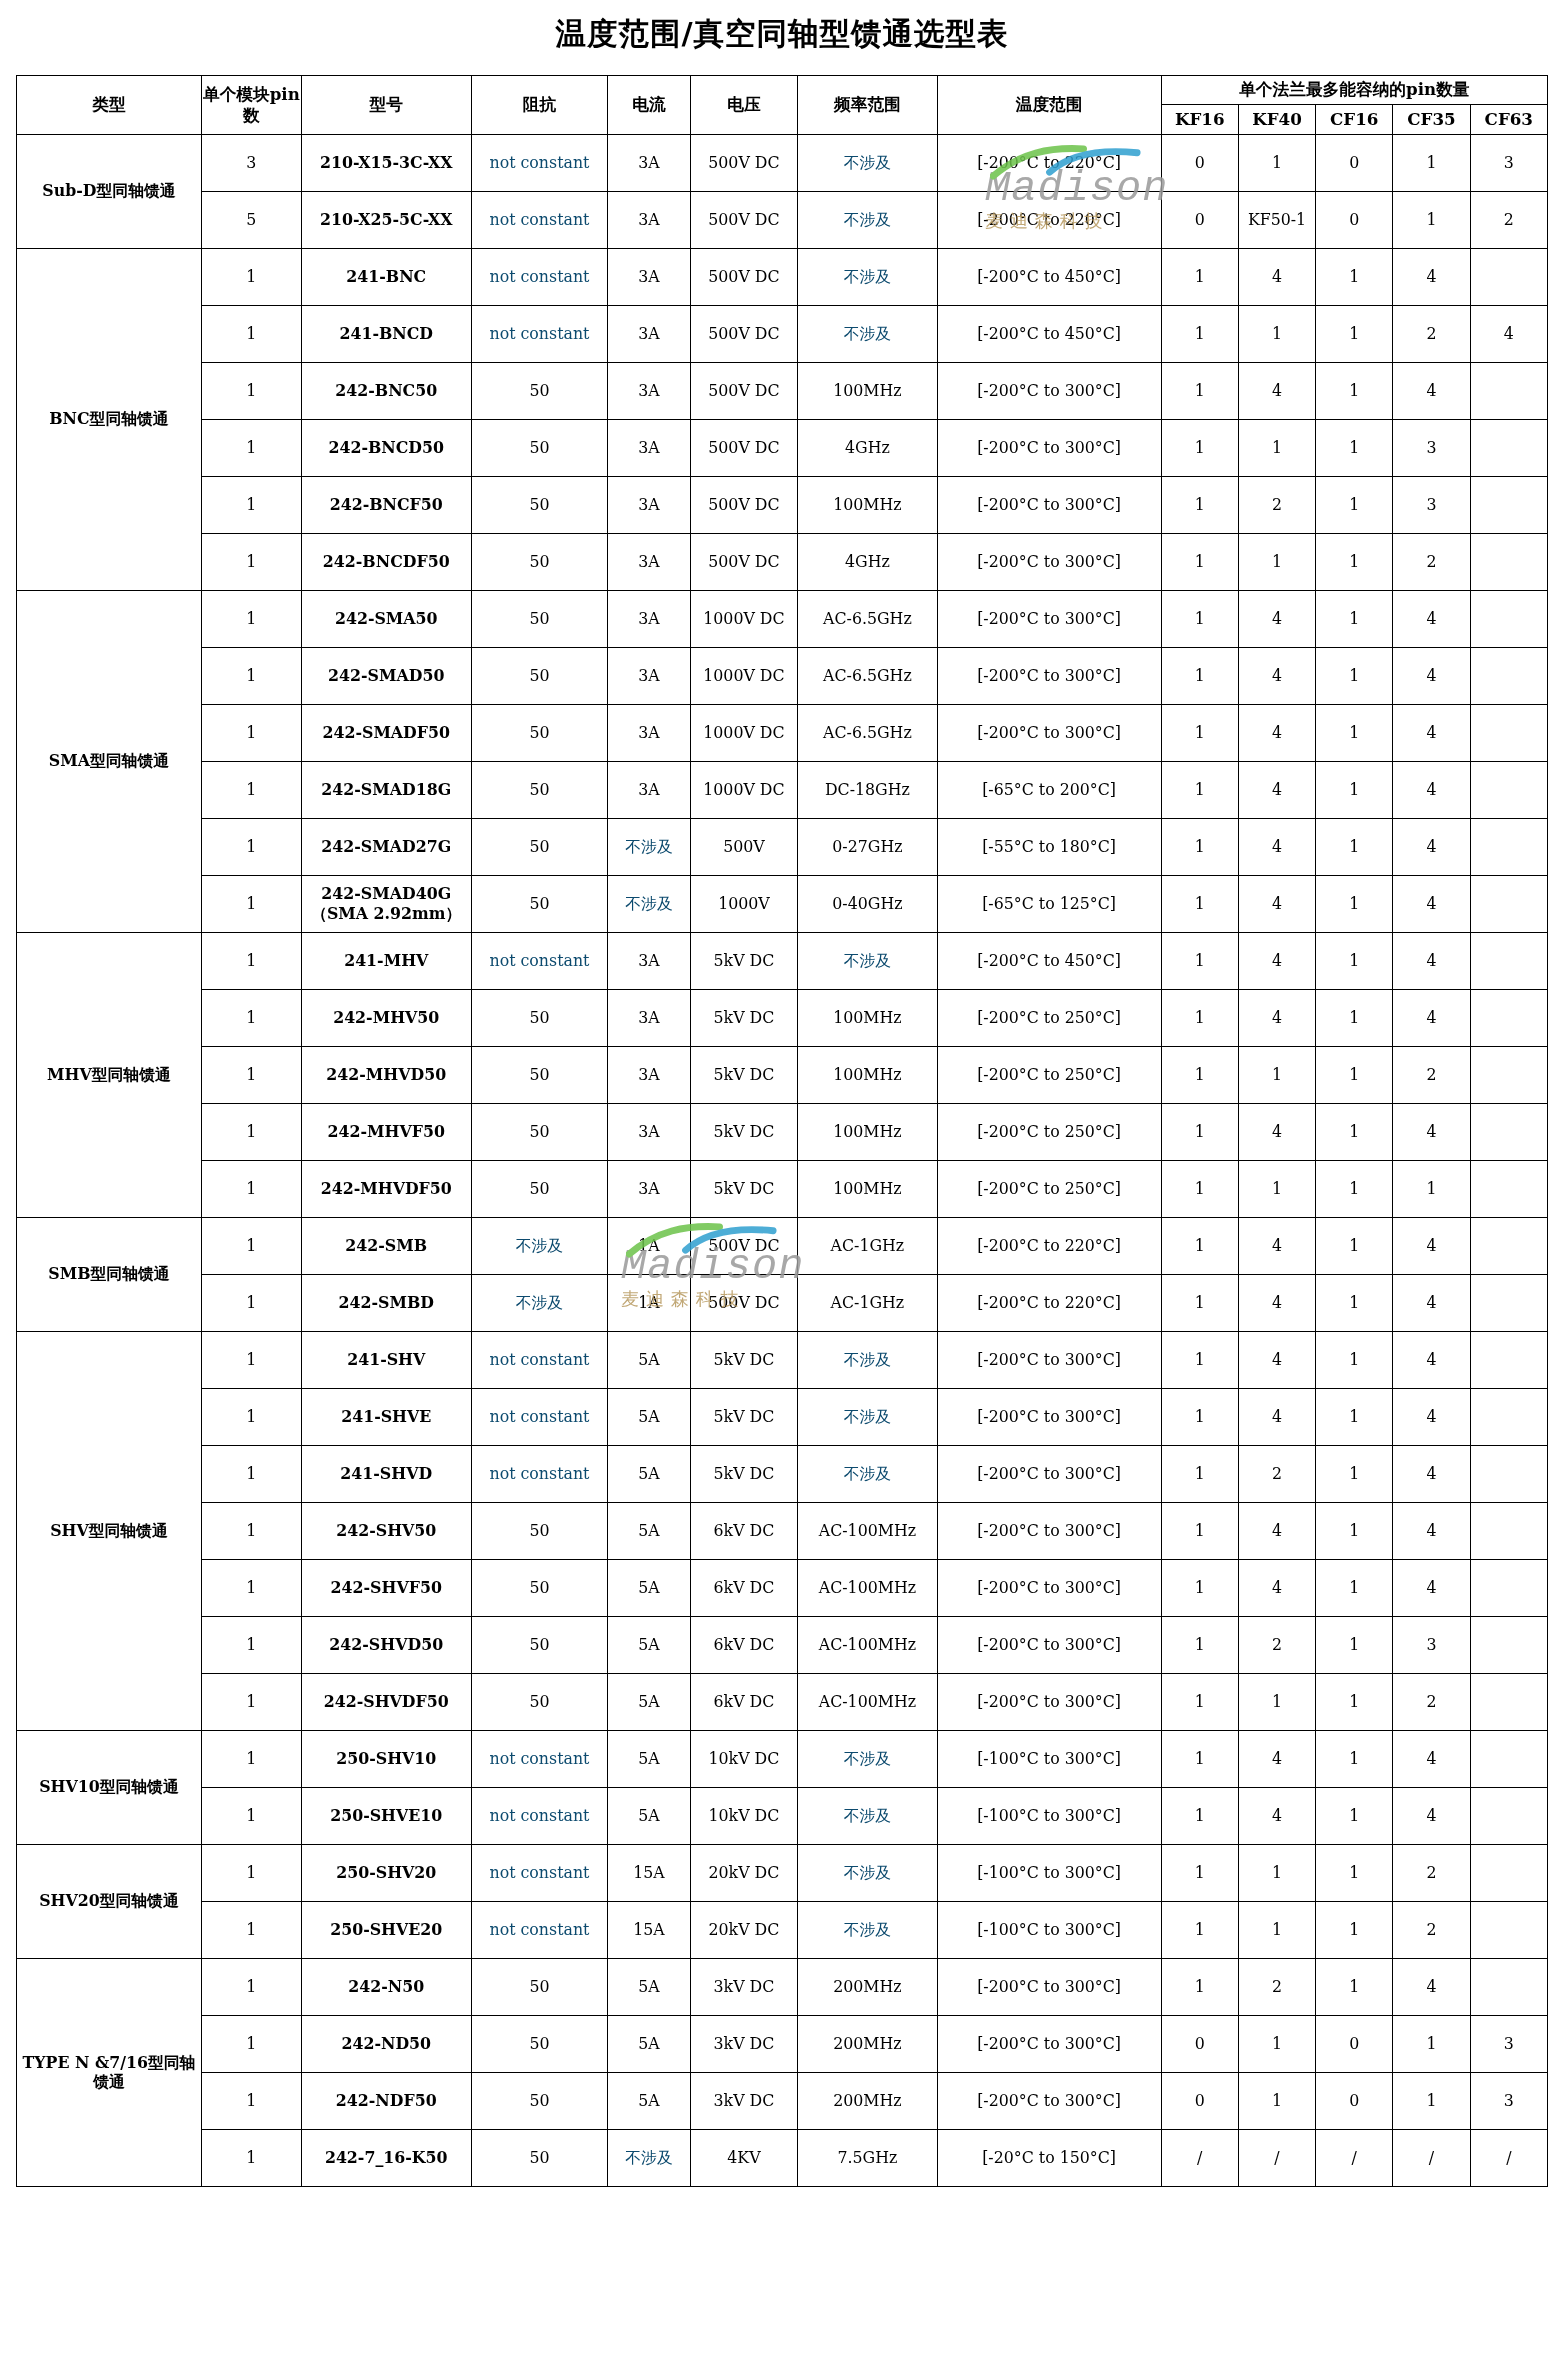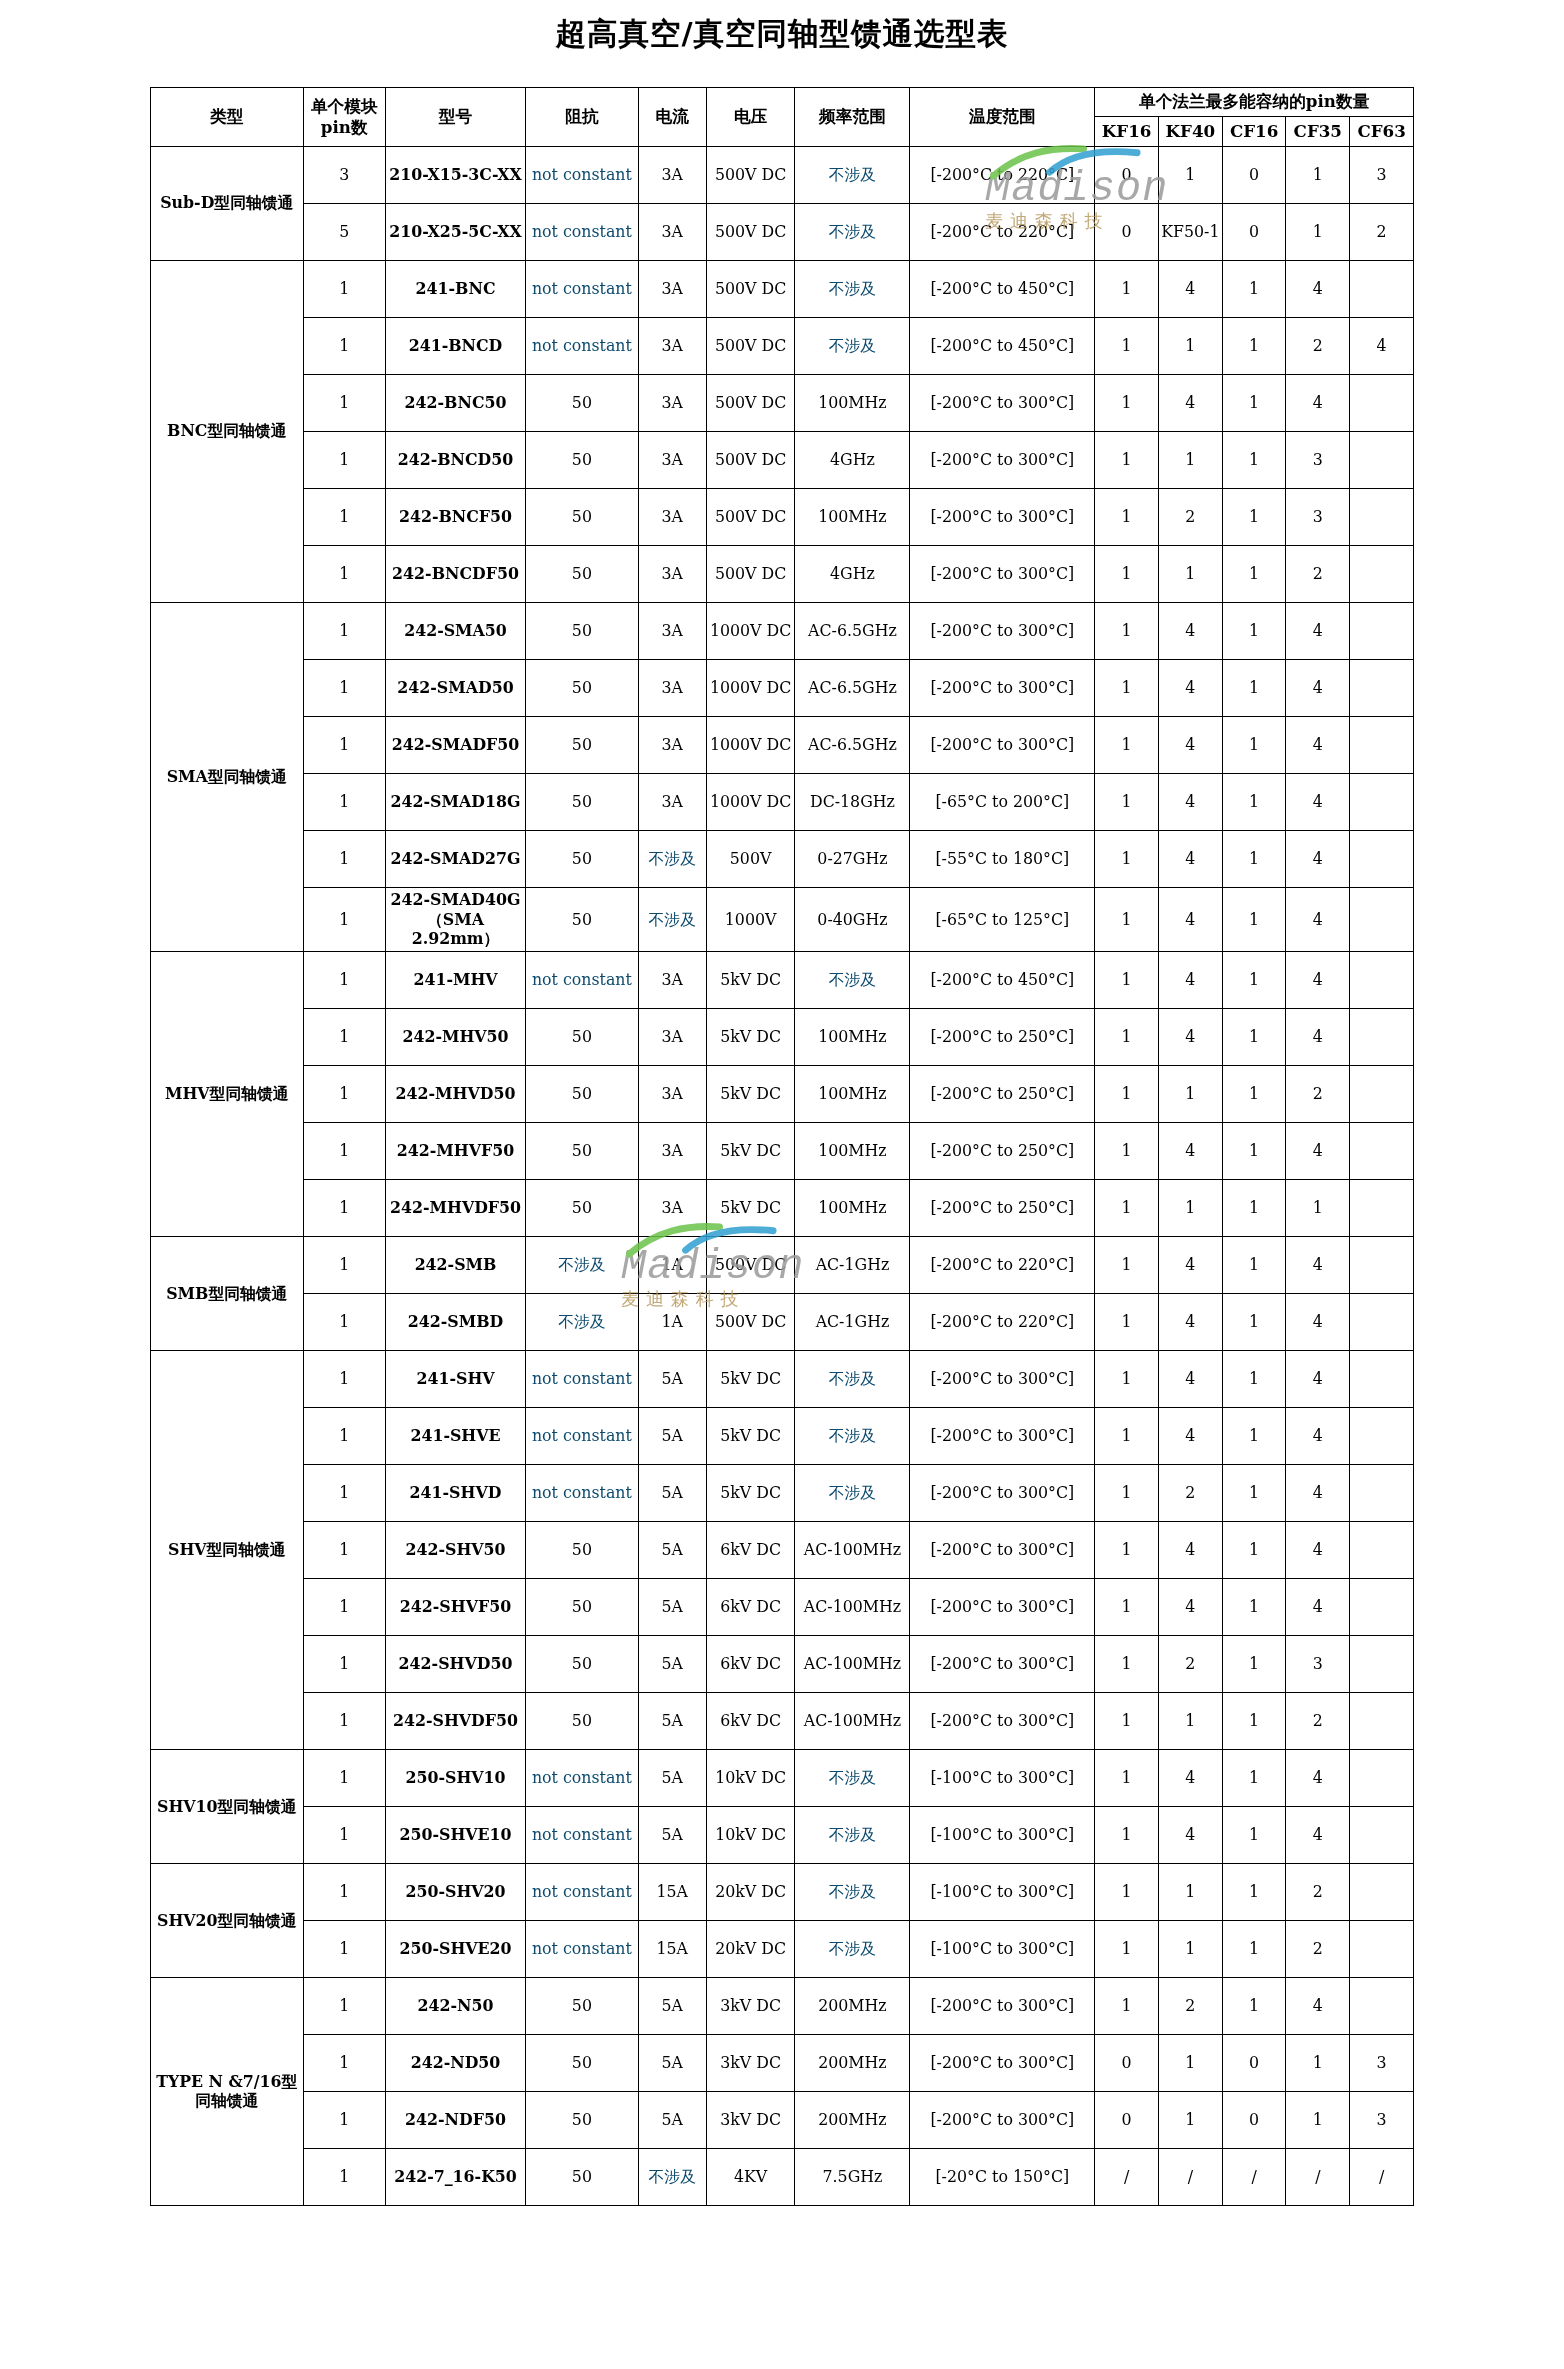--- a/index.html
+++ b/index.html
@@ -25,22 +25,22 @@
     gap:43px;
     color:#1616c8;
     font-size:17.7px;
     font-weight:bold;
     padding-bottom:9.9px;
     font-family:"DejaVu Sans","Liberation Sans",sans-serif;
   }
   .contactbar span{white-space:nowrap;}
   table.main{
     border-collapse:collapse;
-    width:1264px;
-    margin:16px auto;
+    width:1532px;
+    margin:4px auto;
     table-layout:fixed;
   }
   table.main th, table.main td{
     border:1px solid #000;
     text-align:center;
     vertical-align:middle;
     font-size:15.8px;
     padding:2px 1px;
     line-height:1.25;
     font-family:"DejaVu Serif","Liberation Serif",serif;
@@ -87,21 +87,21 @@
     width:158px;height:37px;
   }
   .wm1{left:985px;top:165px;}
   .wm2{left:621px;top:1243px;}
 </style>
 </head>
 <body>
 
 <div class="page">
 
-  <div class="title">超高真空/真空同轴型馈通选型表</div>
+  <div class="title">温度范围/真空同轴型馈通选型表</div>
 
 
   <table class="main">
     <colgroup>
       <col style="width:146px">
       <col style="width:79px">
       <col style="width:134px">
       <col style="width:108px">
       <col style="width:65px">
       <col style="width:85px">

